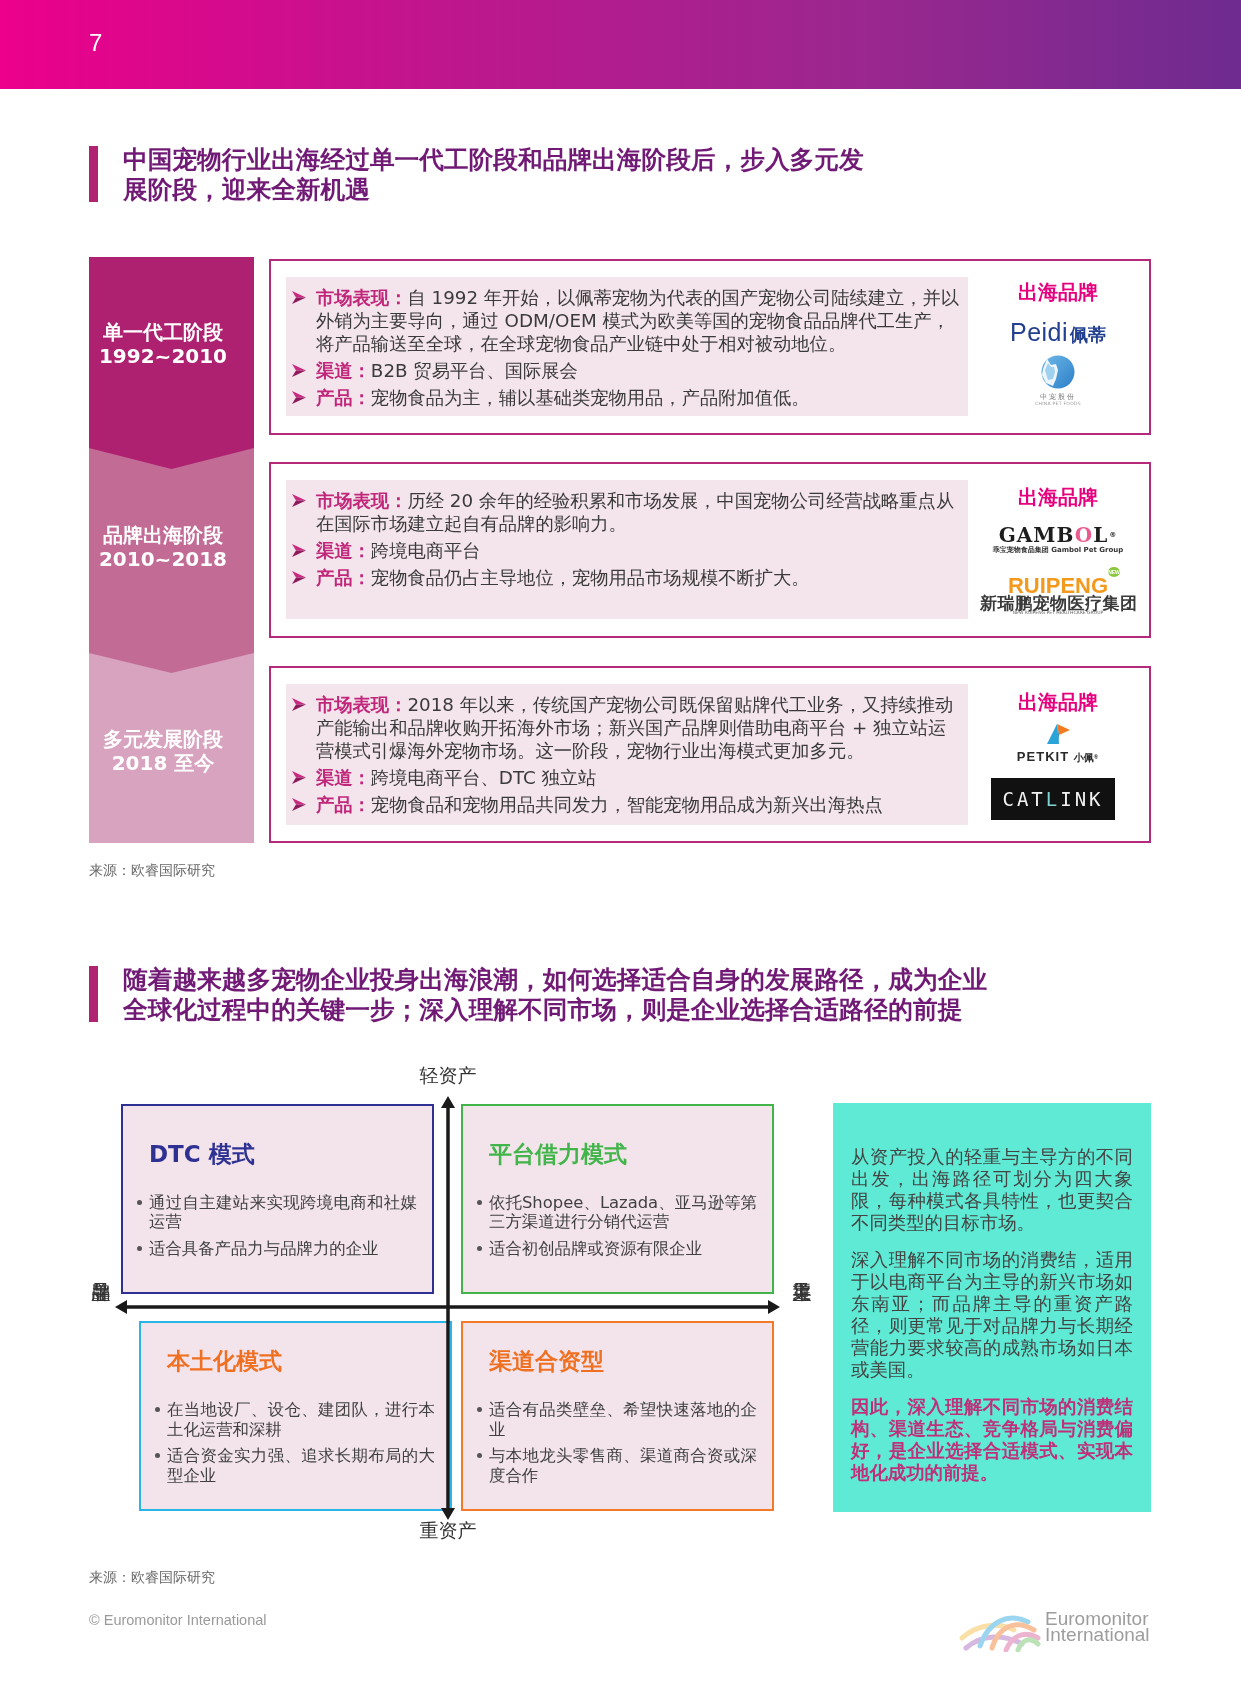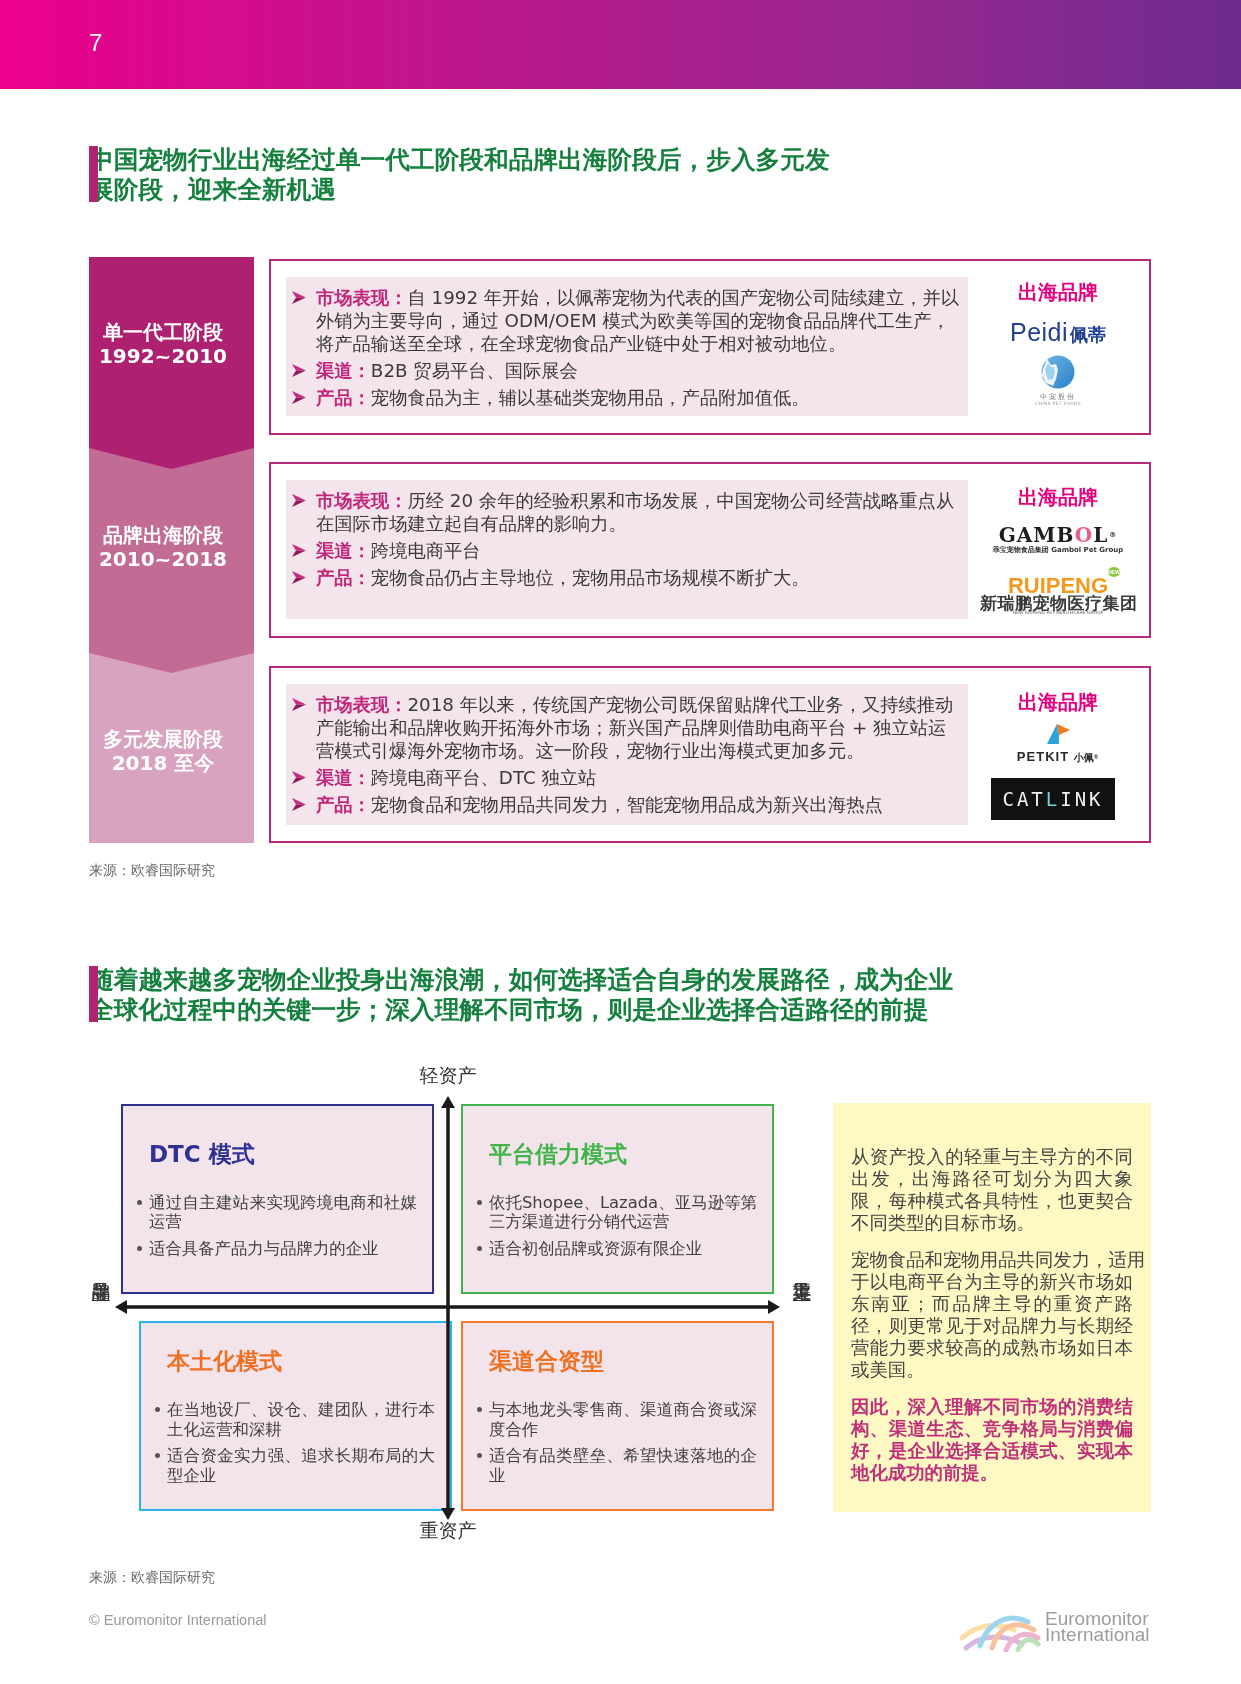--- a/index.html
+++ b/index.html
@@ -9,21 +9,21 @@
 
   
   .header { position:absolute; left:0; top:0; width:1241px; height:89px;
             background:linear-gradient(90deg, #ec008c 0%, #c0168d 35%, #9a278f 70%, #6e2b90 100%); }
   .page-num { position:absolute; left:89px; top:28px; font-size:24px; line-height:30px; color:#fff;
               font-family:"Liberation Sans", sans-serif; }
 
   
   .sec-title { position:absolute; left:89px; width:1060px; }
   .sec-title .bar { position:absolute; left:0; top:1px; width:9px; height:56px; background:#b02272; }
-  .sec-title .tline { font-size:24.7px; font-weight:bold; color:#15803d;
+  .sec-title .tline { margin-left:34px; font-size:24.7px; font-weight:bold; color:#701a75;
                       line-height:30px; white-space:nowrap; }
 
   
   .stage-shape { position:absolute; left:89px; width:165px; }
   .s1 { top:257px; height:212px; background:#ae2070; z-index:3;
         clip-path:polygon(0 0,100% 0,100% 191px,50% 100%,0 191px); }
   .s2 { top:448px; height:225px; background:#c26b95; z-index:2;
         clip-path:polygon(0 0,100% 0,100% 205px,50% 100%,0 205px); }
   .s3 { top:653px; height:190px; background:#d8a3bf; z-index:1; }
   .stage-label { position:absolute; left:89px; width:148px; text-align:center; z-index:5;
@@ -77,21 +77,21 @@
           background:#f3e4ec; display:flex; flex-direction:column; justify-content:center;
           padding:0 10px 0 26px; }
   .qtitle { font-size:23px; font-weight:bold; line-height:28px; margin-bottom:18px; white-space:nowrap; }
   .qb { position:relative; font-size:16.4px; line-height:19.5px; color:#404040; margin-top:7px; }
   .qb:first-of-type { margin-top:0; }
   .qb::before { content:""; position:absolute; left:-12px; top:7px; width:5px; height:5px; border-radius:50%; background:#555; }
   .ql { display:block; width:268px; white-space:nowrap; }
   .ql.j { text-align:justify; text-align-last:justify; }
 
   
-  .note { position:absolute; left:833px; top:1103px; width:318px; height:409px; background:#fef9c3;
+  .note { position:absolute; left:833px; top:1103px; width:318px; height:409px; background:#5eead4;
           box-sizing:border-box; padding:43px 18px 0 18px; }
   .np { margin-bottom:15px; font-size:18.4px; line-height:22px; color:#444; }
   .np.hl { color:#c0307a; font-weight:bold; }
   .nl { display:block; width:282px; white-space:nowrap; }
   .nl.j { text-align:justify; text-align-last:justify; }
 
   
   .copyright { position:absolute; left:89px; top:1611px; font-size:14.5px; line-height:18px; color:#9a9a9a;
                font-family:"Liberation Sans", sans-serif; }
   .em-text { position:absolute; left:1045px; top:1611px; font-family:"Liberation Sans", sans-serif;
@@ -289,47 +289,47 @@
   </div>
   <div class="qb">
     <span class="ql j">适合资金实力强、追求长期布局的大</span>
     <span class="ql">型企业</span>
   </div>
 </div>
 
 <div class="quad" style="left:461px;top:1321px;border-color:#f47a2a;">
   <div class="qtitle" style="color:#f07022;">渠道合资型</div>
   <div class="qb">
+    <span class="ql j">适合有品类壁垒、希望快速落地的企</span>
+    <span class="ql">业</span>
+  </div>
+  <div class="qb">
     <span class="ql j">与本地龙头零售商、渠道商合资或深</span>
     <span class="ql">度合作</span>
-  </div>
-  <div class="qb">
-    <span class="ql j">适合有品类壁垒、希望快速落地的企</span>
-    <span class="ql">业</span>
   </div>
 </div>
 
 <svg class="abs" style="left:100px;top:1085px;" width="700" height="450" viewBox="0 0 700 450">
   <line x1="348" y1="19" x2="348" y2="427" stroke="#1a1a1a" stroke-width="3.5"></line>
   <polygon points="348,11 341,23 355,23" fill="#1a1a1a"></polygon>
   <polygon points="348,435 341,423 355,423" fill="#1a1a1a"></polygon>
   <line x1="24" y1="222" x2="672" y2="222" stroke="#1a1a1a" stroke-width="3.5"></line>
   <polygon points="15,222 27,215 27,229" fill="#1a1a1a"></polygon>
   <polygon points="680,222 668,215 668,229" fill="#1a1a1a"></polygon>
 </svg>
 
 <div class="note">
   <div class="np">
     <span class="nl j">从资产投入的轻重与主导方的不同</span>
     <span class="nl j">出发，出海路径可划分为四大象</span>
     <span class="nl j">限，每种模式各具特性，也更契合</span>
     <span class="nl">不同类型的目标市场。</span>
   </div>
   <div class="np">
-    <span class="nl j">宠物食品和宠物用品共同发力，适用</span>
+    <span class="nl j">深入理解不同市场的消费结，适用</span>
     <span class="nl j">于以电商平台为主导的新兴市场如</span>
     <span class="nl j">东南亚；而品牌主导的重资产路</span>
     <span class="nl j">径，则更常见于对品牌力与长期经</span>
     <span class="nl j">营能力要求较高的成熟市场如日本</span>
     <span class="nl">或美国。</span>
   </div>
   <div class="np hl">
     <span class="nl j">因此，深入理解不同市场的消费结</span>
     <span class="nl j">构、渠道生态、竞争格局与消费偏</span>
     <span class="nl j">好，是企业选择合适模式、实现本</span>

